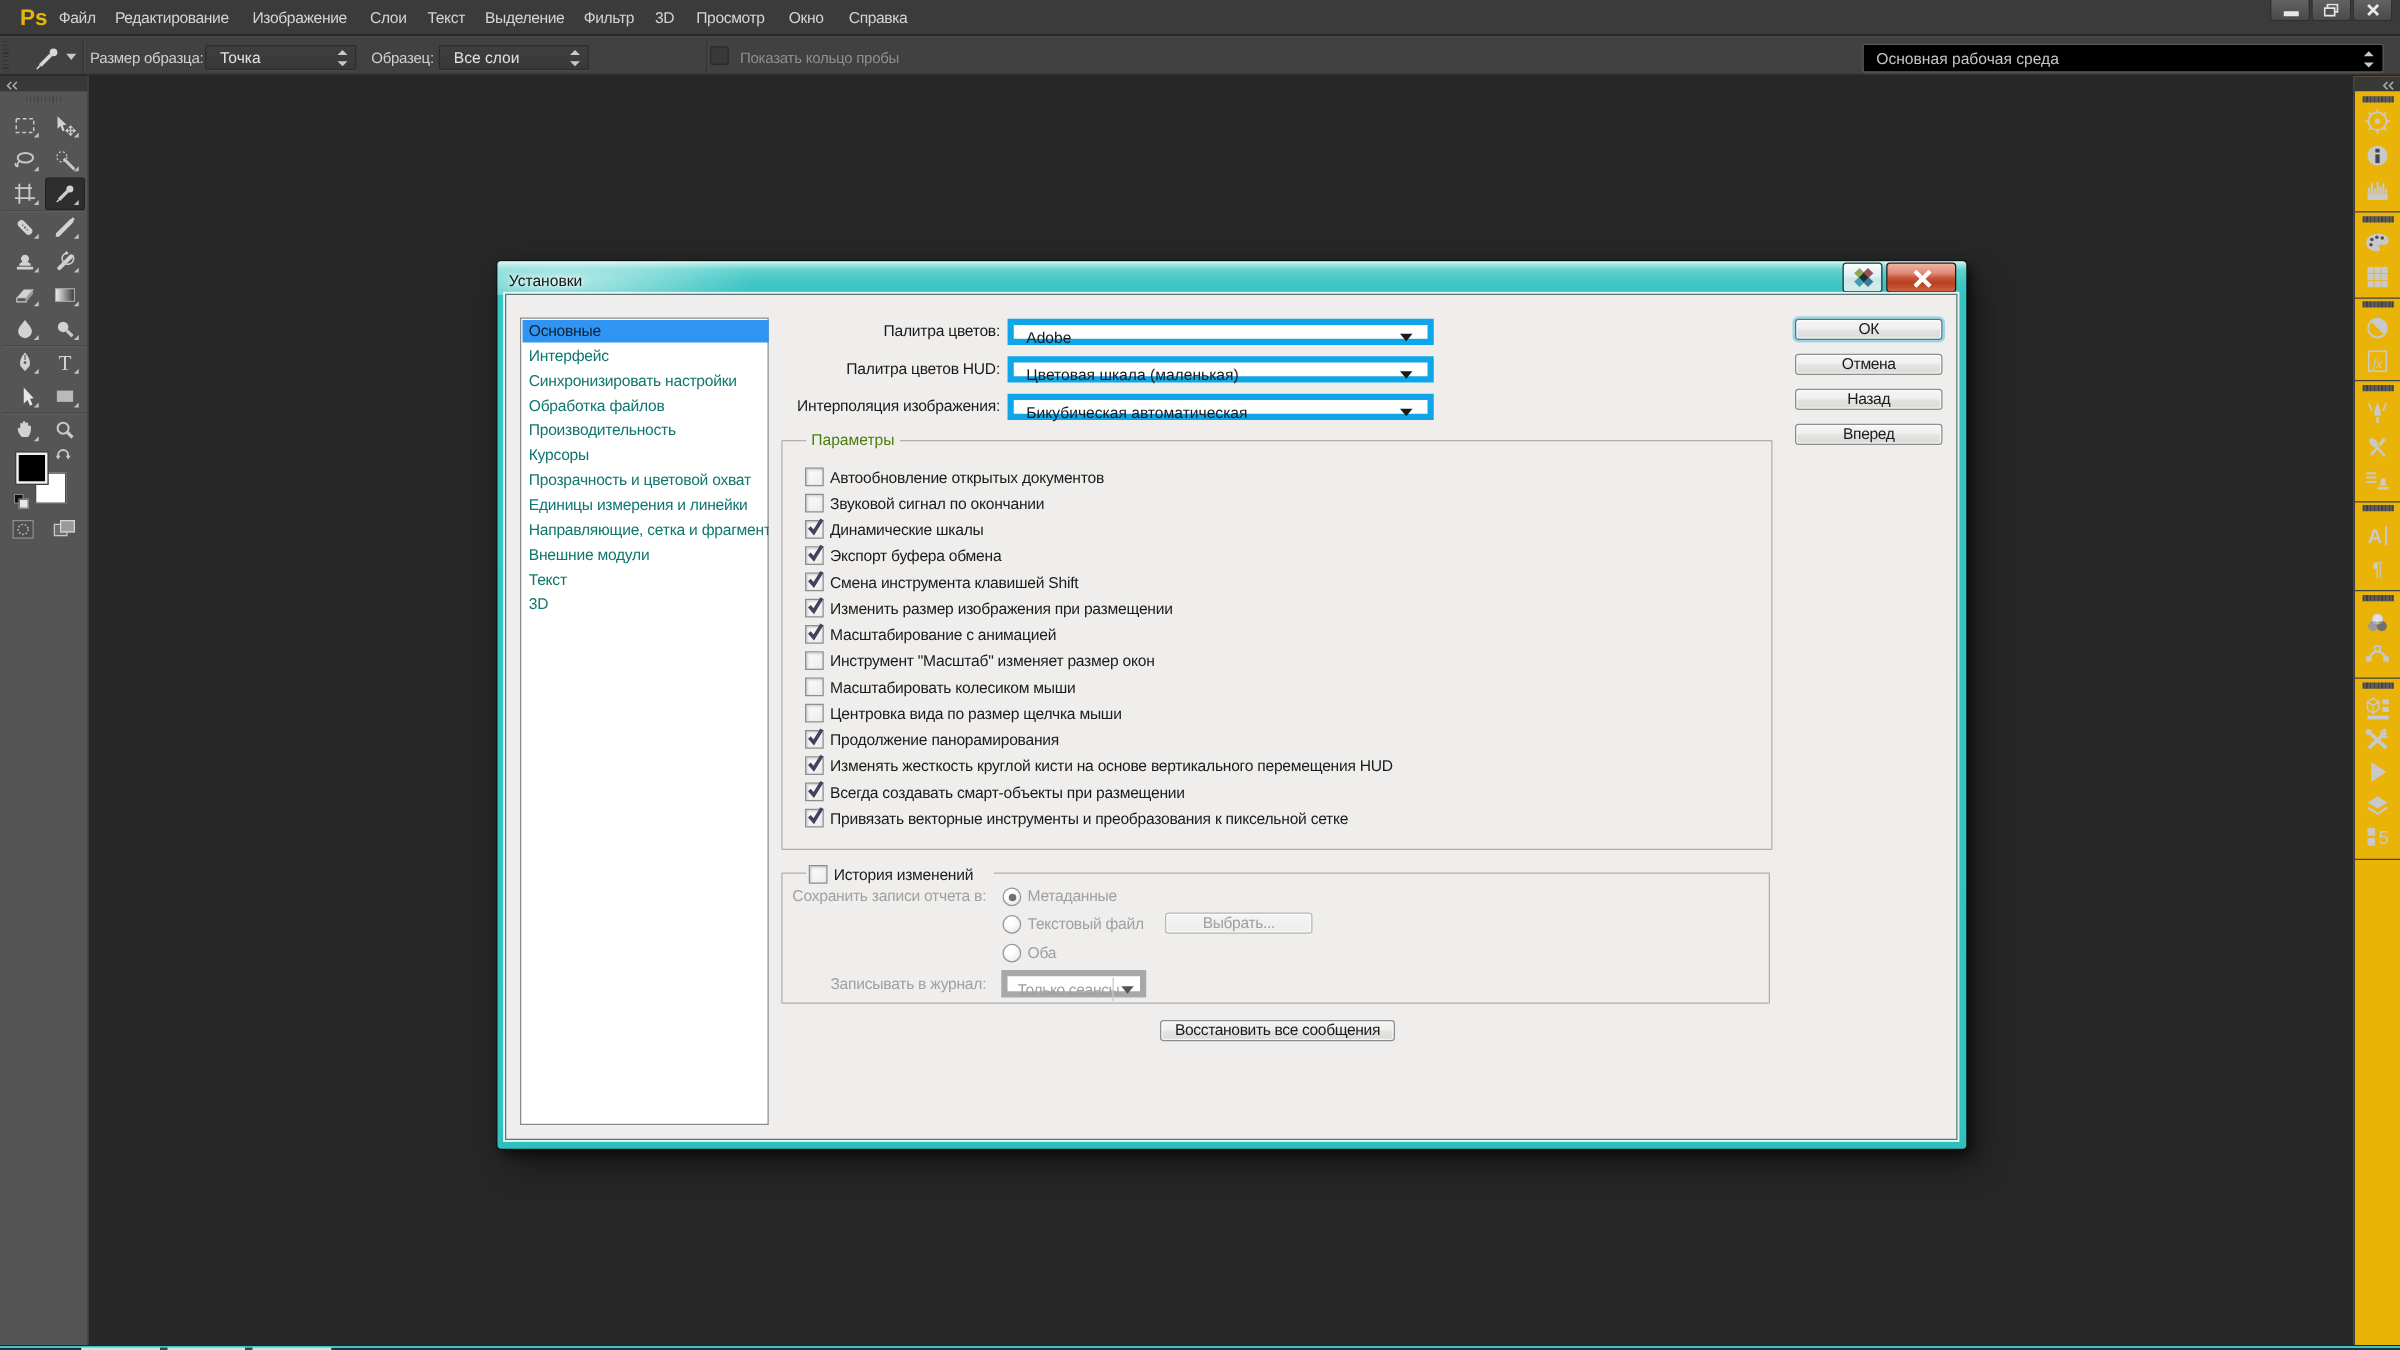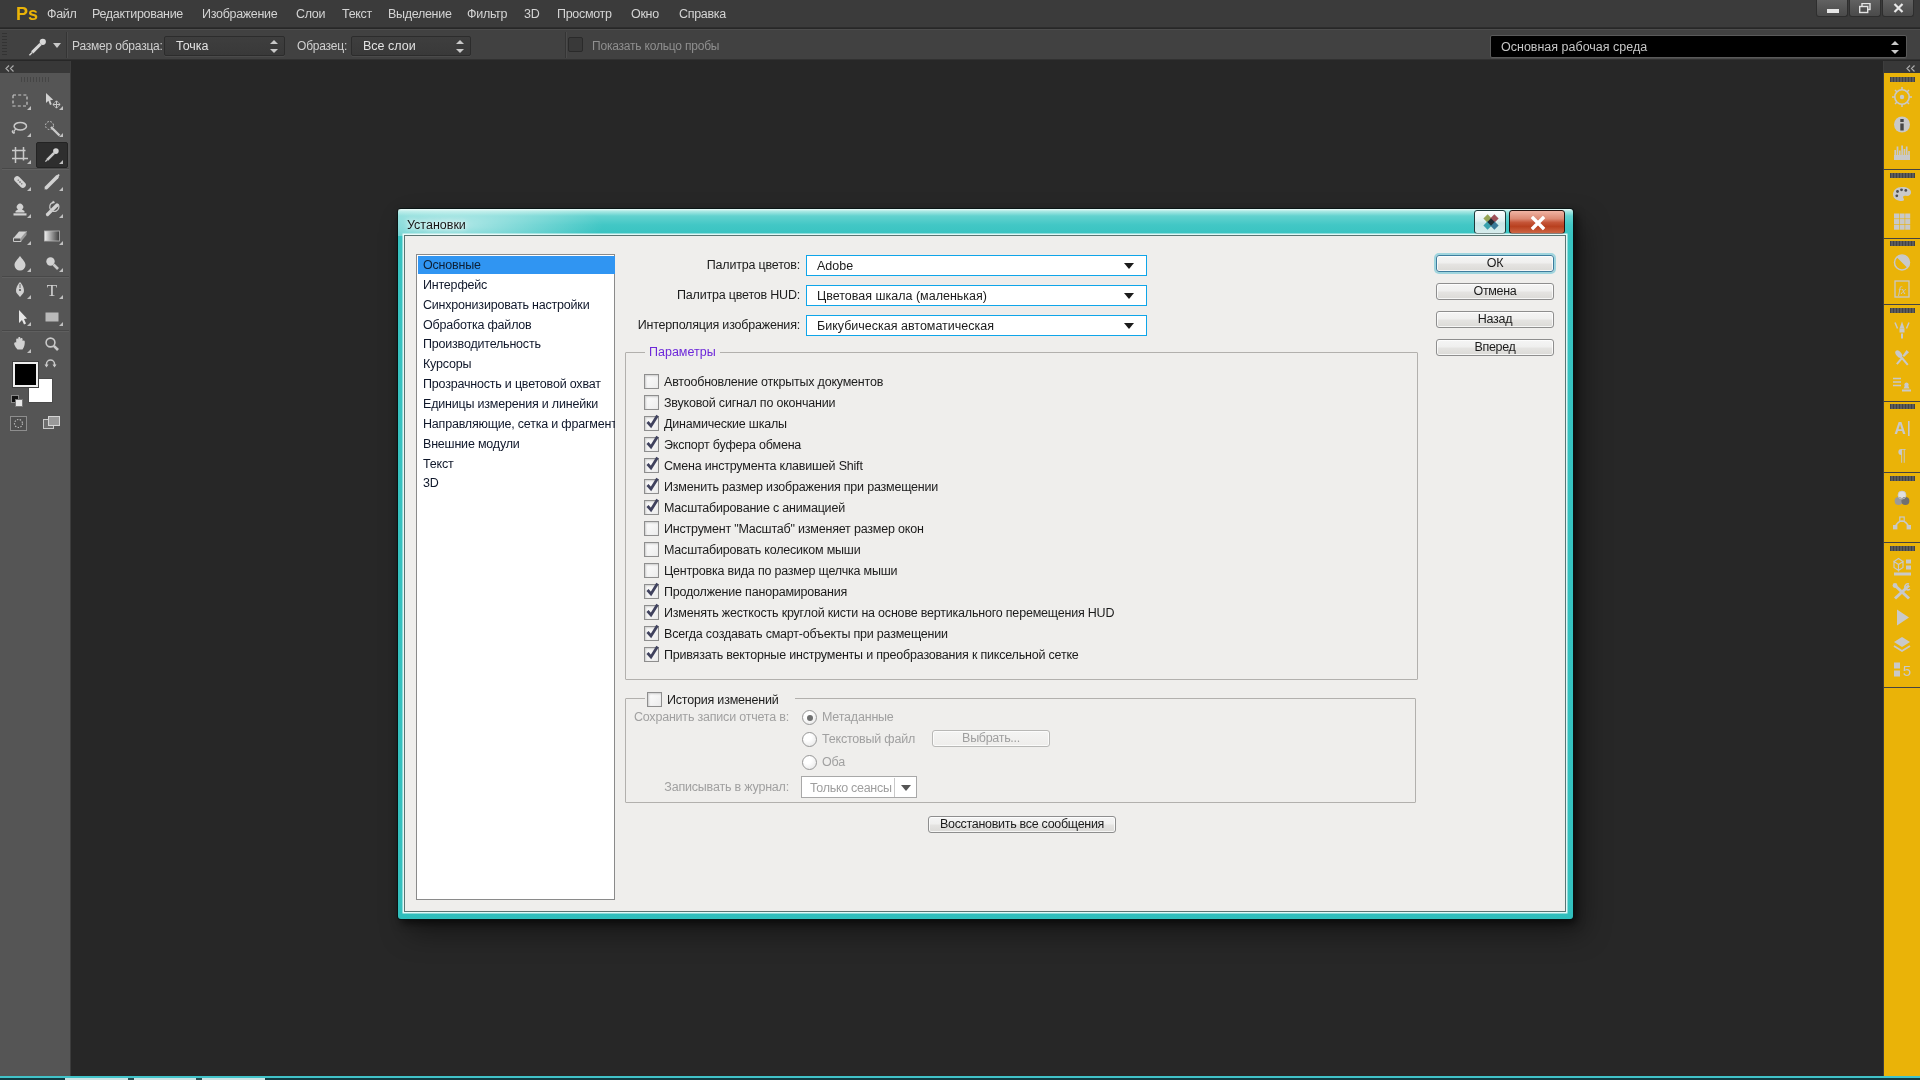--- a/index.html
+++ b/index.html
@@ -30,29 +30,29 @@
  background:linear-gradient(180deg,#eefcfa 0px,#aeeae5 2px,#62d2cf 7px,#42c7c5 16px,#3ac4c2 24px,#38c3c1 28px,#34c1bf 690px,#2fbebc 710px);
  box-shadow:0 0 0 1px rgba(8,20,20,.9),3px 4px 9px rgba(0,0,0,.65),10px 14px 28px rgba(0,0,0,.4)}
 #dlgtitle{position:absolute;left:9px;top:8px;height:16px;line-height:16px;color:#151515;text-shadow:0 0 4px rgba(255,255,255,.95),0 0 8px rgba(255,255,255,.8)}
 #dlgglow{position:absolute;left:0;top:0;width:300px;height:27px;background:radial-gradient(ellipse 70% 150% at 18% 60%,rgba(255,255,255,.6),rgba(255,255,255,0) 72%)}
 #helpbtn{position:absolute;left:1076px;top:1px;width:32px;height:24px;border:1px solid #1d3b3b;border-radius:3px;background:linear-gradient(180deg,#fdfefe,#dff0f0 45%,#cbe6e6 55%,#d6ecec)}
 #closebtn{position:absolute;left:1111px;top:1px;width:56px;height:24px;border:1px solid #27130f;border-radius:3px;background:linear-gradient(180deg,#f0b4a4 0%,#dc8a74 35%,#c55538 52%,#b8401f 70%,#cd6543 100%)}
 #closebtn svg{position:absolute;left:20px;top:4px}
 #dlgbody{position:absolute;left:7px;top:27px;width:1160px;height:675px;background:#efeeec;box-shadow:0 0 0 1px #5a7573,0 0 0 2.5px rgba(242,253,252,.92)}
 
 #catlist{position:absolute;left:11px;top:18px;width:199px;height:646px;background:#fff;border:1px solid #8a8a8a}
-.li{position:absolute;left:1px;width:197px;height:18px;line-height:18px;padding-left:5px;color:#0f172a;white-space:nowrap;overflow:hidden;letter-spacing:-0.2px}
+.li{position:absolute;left:1px;width:197px;height:18px;line-height:18px;padding-left:5px;color:#0f766e;white-space:nowrap;overflow:hidden;letter-spacing:-0.2px}
 .li.sel{background:#3095f2;color:#0d2036}
 .rlabel{position:absolute;text-align:right;color:#1b1b1b;white-space:nowrap;letter-spacing:-0.2px}
 .glabel{position:absolute;color:#a0a0a0;white-space:nowrap;letter-spacing:-0.2px}
-.dd{position:absolute;background:#fff;border:1px solid #0ea5e9;color:#1b1b1b}
+.dd{position:absolute;background:#fff;border:5px solid #0ea5e9;color:#1b1b1b}
 .dd .t{position:absolute;left:10px;top:2px;height:16px;line-height:16px;white-space:nowrap}
 .dar{position:absolute;width:0;height:0;border:5.5px solid transparent;border-top:6.5px solid #1b1b1b;border-bottom:none}
 .gbox{position:absolute;border:1px solid #b2b0ad;border-radius:1px}
-.gcap{position:absolute;top:-8px;background:#efeeec;padding:0 4px;height:15px;line-height:15px;color:#6d28d9;white-space:nowrap}
+.gcap{position:absolute;top:-8px;background:#efeeec;padding:0 4px;height:15px;line-height:15px;color:#4d7c0f;white-space:nowrap}
 .cb{position:absolute;width:15px;height:15px;background:linear-gradient(135deg,#fdfdfd,#ececec);border:1px solid #8e8e8e;box-shadow:inset 1px 1px 2px rgba(120,120,120,.35)}
 .cb svg{position:absolute;left:-1px;top:-4px;overflow:visible}
 .cblabel{position:absolute;height:16px;line-height:16px;color:#1b1b1b;white-space:nowrap;letter-spacing:-0.2px}
 .rad{position:absolute;width:15px;height:15px;border-radius:50%;border:1px solid #979797;background:radial-gradient(circle at 35% 30%,#ffffff 30%,#e2e2e2)}
 .rad.on::after{content:"";position:absolute;left:3.5px;top:3.5px;width:6px;height:6px;border-radius:50%;background:#6f7070}
 .btn{position:absolute;background:linear-gradient(180deg,#f5f5f5,#efefee 48%,#e5e4e2 52%,#dbdad7);border:1px solid #8e8e8e;border-radius:3px;text-align:center;color:#1b1b1b;letter-spacing:-0.3px;box-shadow:inset 0 0 0 1px rgba(255,255,255,.75)}
 .btn.dis{border-color:#b8b8b6;color:#9f9f9f;background:linear-gradient(180deg,#f4f4f3,#eeedeb)}
 
 #taskbar{left:0;top:1076px;width:1920px;height:4px;background:linear-gradient(180deg,#0e2a2d 0 0.5px,#41c3c9 0.5px 2.5px,#123a40 2.5px)}
 </style></head>

